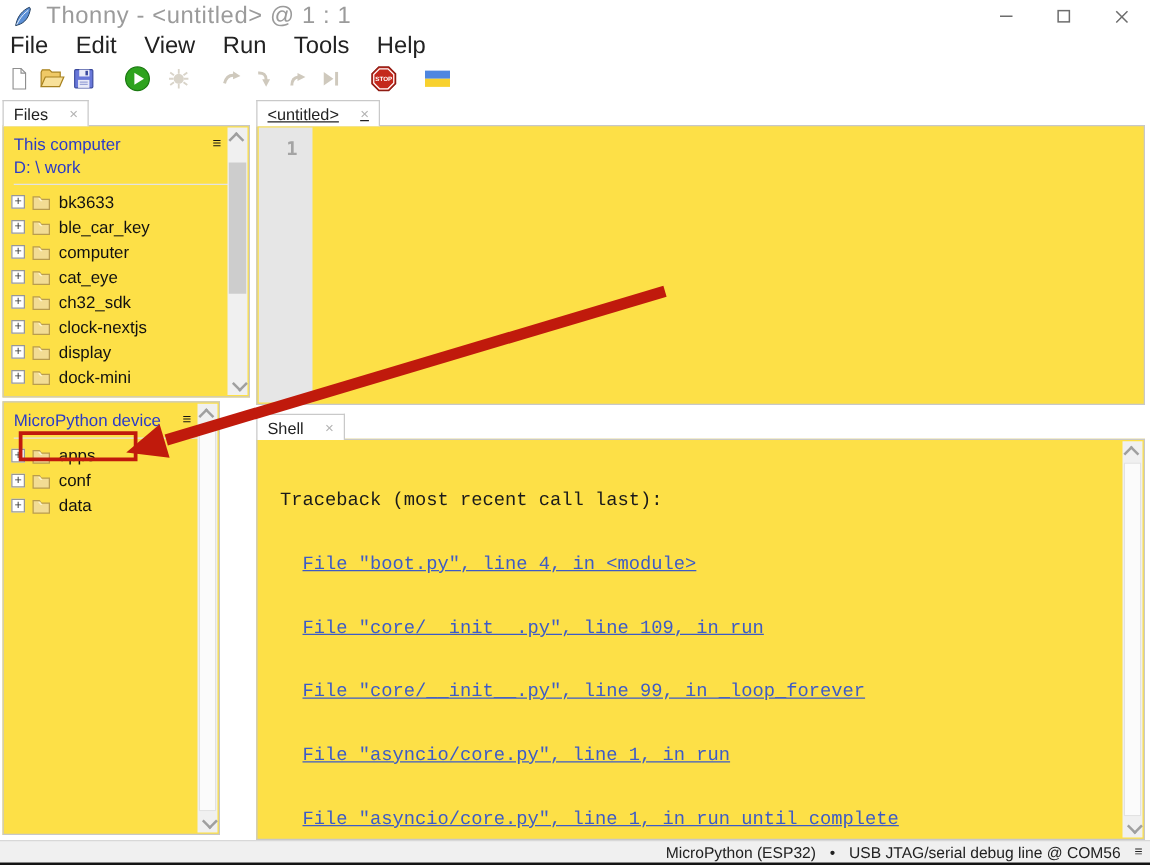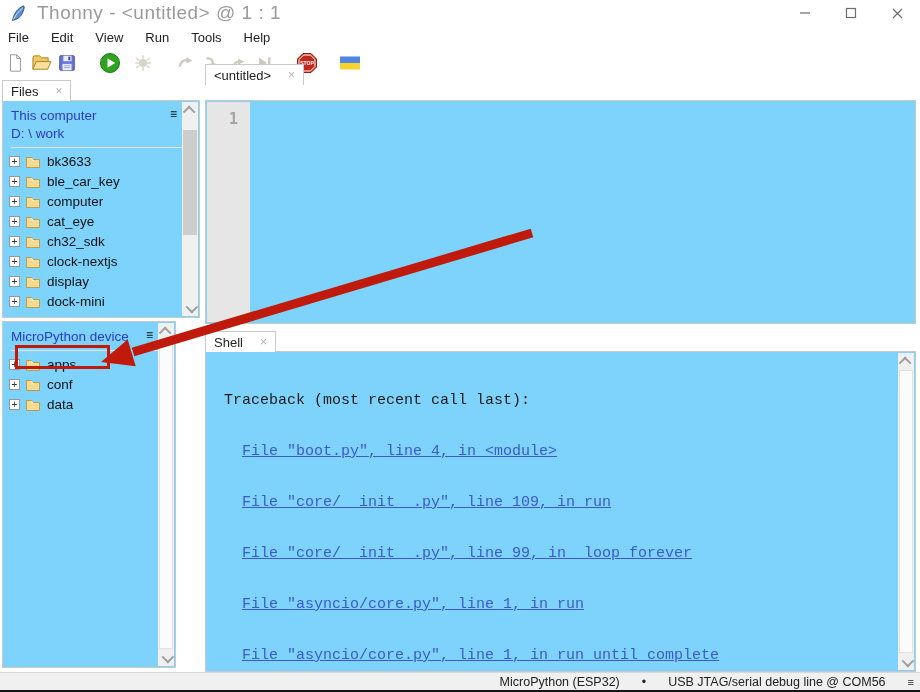--- a/index.html
+++ b/index.html
@@ -8,36 +8,36 @@
     background:#ffffff;font-family:"Liberation Sans",sans-serif;
     -webkit-font-smoothing:antialiased;color:#1a1a1a;
   }
   
   .titlebar{position:absolute;left:0;top:0;width:920px;height:26px;display:flex;align-items:center;background:#fff;}
   .app-icon{margin-left:10px;width:16px;height:16px;flex:0 0 auto;}
   .title-text{margin-left:11px;font-size:19px;color:#9b9b9b;letter-spacing:.5px;}
   .win-controls{margin-left:auto;display:flex;align-items:center;height:26px;}
   .win-btn{width:46px;height:26px;display:flex;align-items:center;justify-content:center;background:transparent;border:0;cursor:default;}
   .menubar{position:absolute;left:0;top:26px;width:920px;height:22px;display:flex;align-items:center;background:#fff;}
-  .menu-item{padding:2px 11px;font-size:13px;color:#222;}
+  .menu-item{padding:2px 11px;font-size:19px;color:#222;}
   .menu-item:first-child{padding-left:8px;}
   .toolbar{position:absolute;left:2px;top:48px;width:918px;height:30px;display:flex;align-items:center;background:#fff;}
   .tb{width:24px;height:24px;border:0;background:transparent;padding:0;margin:0 1px;display:flex;align-items:center;justify-content:center;}
   .gap-s{margin-left:8px;}
   .gap-m{margin-left:18px;}
   
   .tab{position:absolute;height:21px;background:#fff;border:1px solid #c9c9c9;border-bottom:none;
        display:flex;align-items:center;gap:17px;padding:0 8px;font-size:13px;color:#222;z-index:3;box-sizing:border-box;}
   .tab .x{color:#b3b3b3;font-size:12px;line-height:1;}
   
-  .pane{position:absolute;background:#7dd3fc;border:1px solid #c8c8c8;box-sizing:border-box;}
+  .pane{position:absolute;background:#fde047;border:1px solid #c8c8c8;box-sizing:border-box;}
   #files-tab{left:2px;top:80px;}
   #files-pane{left:2px;top:100px;width:198px;height:218px;}
   #device-pane{left:2px;top:321px;width:174px;height:347px;}
-  #editor-tab{left:205px;top:64px;}
+  #editor-tab{left:205px;top:80px;text-decoration:underline;}
   #editor-pane{left:205px;top:100px;width:711px;height:224px;}
   #shell-tab{left:205px;top:331px;}
   #shell-pane{left:205px;top:351px;width:711px;height:321px;}
   .pane-head{padding:6px 8px 0 8px;position:relative;}
   .pane-head .hl{color:#2b3bc8;font-size:13.5px;line-height:18px;}
   .burger{position:absolute;right:22px;top:7px;font-size:12px;color:#111;line-height:1;}
   .head-sep{border-bottom:1px solid #e3e3e3;margin-top:4px;}
   
   .tree{padding-top:3px;}
   .row{height:20px;display:flex;align-items:center;padding-left:6px;}
@@ -57,21 +57,21 @@
   
   .gutter{position:absolute;left:1px;top:1px;bottom:1px;width:43px;background:#e6e6e6;}
   .lineno{font-family:"DejaVu Sans Mono",monospace;font-weight:bold;font-size:15px;color:#a4a4a4;
           text-align:right;padding:8px 12px 0 0;}
   
   .shell-body{padding-top:6px;font-family:"Liberation Mono",monospace;font-size:15px;line-height:17px;color:#1a1a1a;white-space:pre;}
   .sh-plain{padding-left:18px;}
   .sh-link{padding-left:36px;color:#3d5bc7;text-decoration:underline;}
   
   .statusbar{position:absolute;left:0;top:672px;width:920px;height:18px;background:#f0f0f0;border-top:1px solid #d8d8d8;
-             display:flex;align-items:center;justify-content:flex-end;font-size:12.5px;color:#222;box-sizing:border-box;gap:22px;padding-right:6px;}
+             display:flex;align-items:center;justify-content:flex-end;font-size:12.5px;color:#222;box-sizing:border-box;gap:11px;padding-right:6px;}
   .bottom-strip{position:absolute;left:0;top:690px;width:920px;height:2px;background:#141414;}
   
   .hl-box{position:absolute;left:15px;top:345px;width:95px;height:24px;border:3px solid #c01a0c;box-sizing:border-box;z-index:40;pointer-events:none;}
   #annot{position:absolute;left:0;top:0;z-index:41;pointer-events:none;}
 </style>
 </head>
 <body>
 
 <div class="titlebar">
   <svg class="app-icon" viewBox="0 0 16 16">

